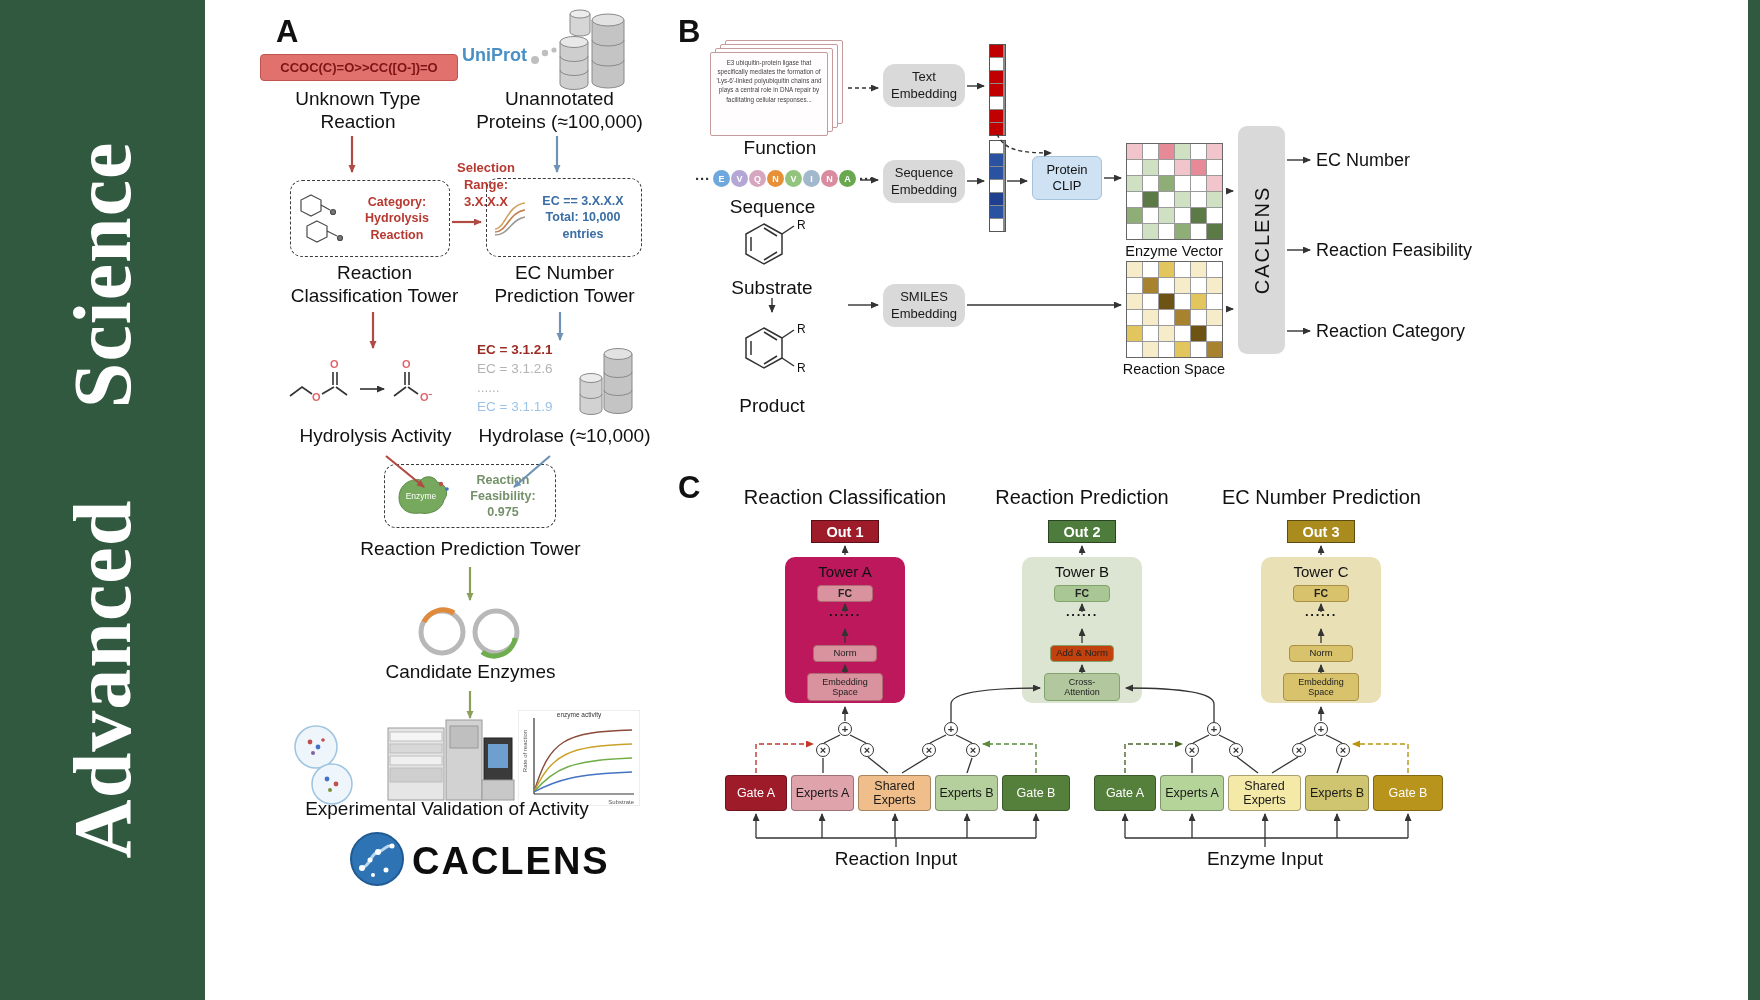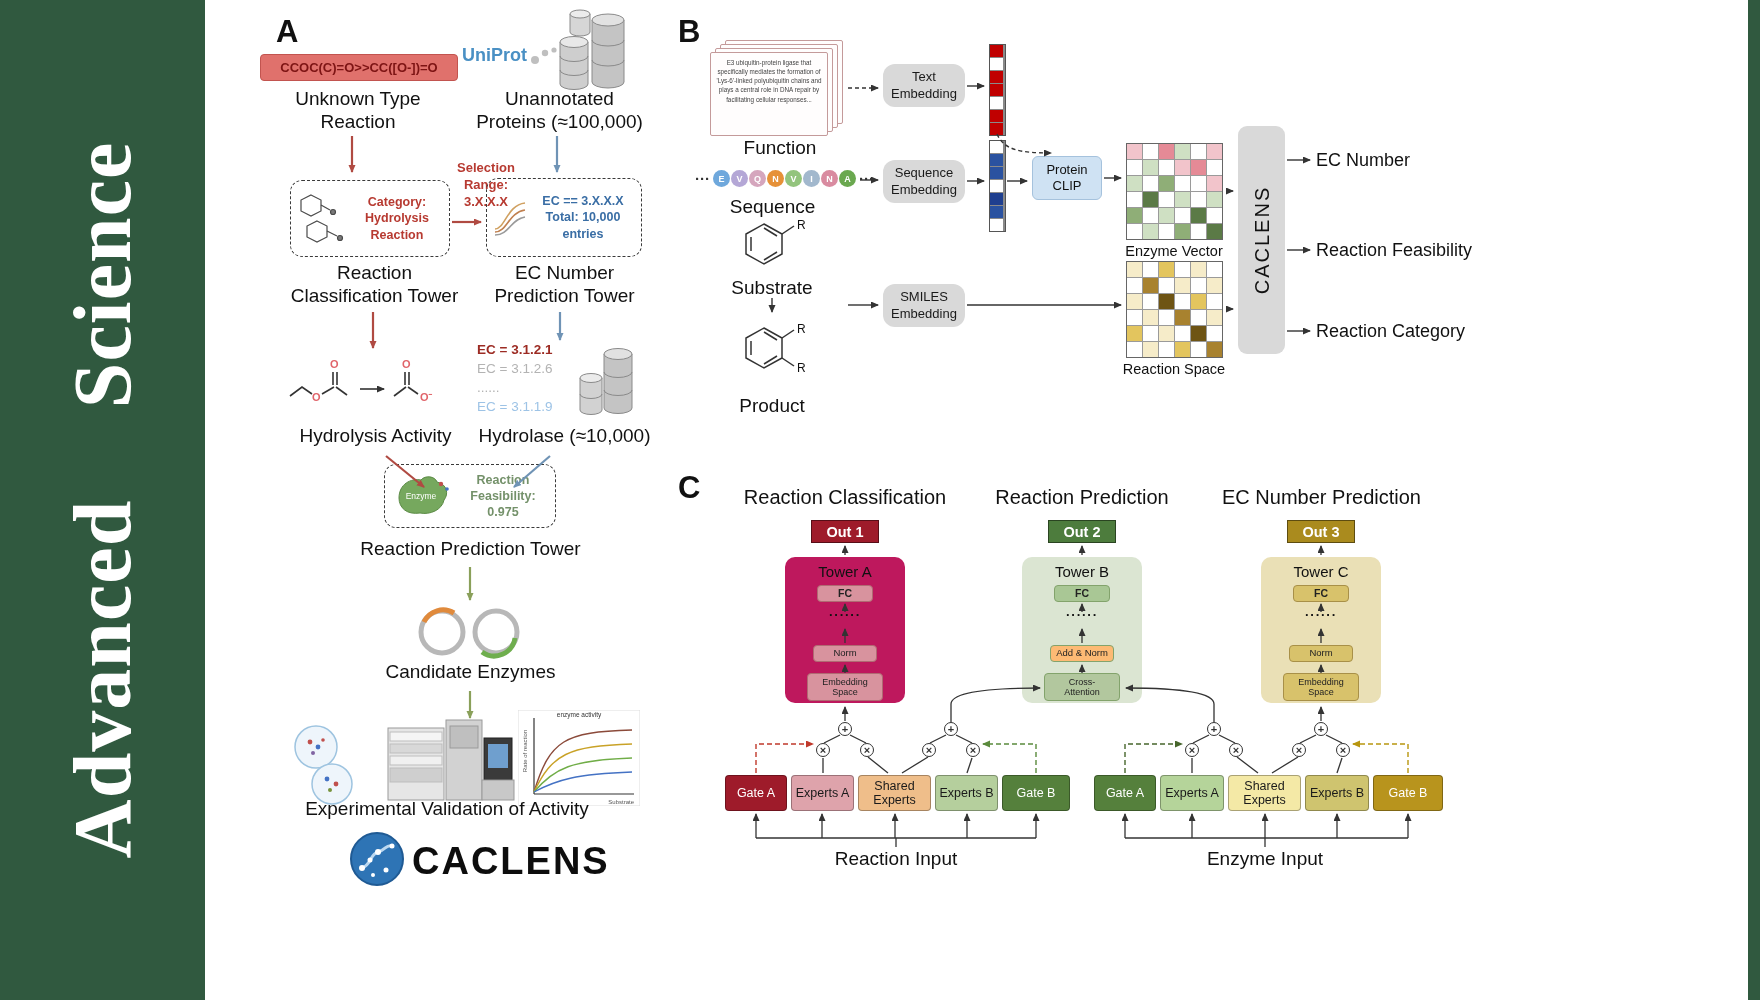--- a/index.html
+++ b/index.html
@@ -64,21 +64,21 @@
   .tw-a { background:#be185d; } .tw-b { background:#dbe5d2; } .tw-c { background:#eae0b6; }
   .ttl { position:absolute; top:6px; width:100%; text-align:center; font-size:15px; font-weight:500; }
   .tbox { position:absolute; left:50%; transform:translateX(-50%); border-radius:4px; display:flex; align-items:center;
           justify-content:center; text-align:center; white-space:pre-line; line-height:1.12; color:#222; }
   .t-fc { top:28px; width:56px; height:17px; font-size:10.5px; font-weight:600; }
   .t-dots { position:absolute; top:50px; width:100%; text-align:center; font-size:13px; font-weight:700; letter-spacing:1px; }
   .t-mid { top:88px; width:64px; height:17px; font-size:9.5px; }
   .t-bot { top:116px; width:76px; height:28px; font-size:9px; }
   .tw-a .tbox { background:#d8939e; border:1px solid #b06a72; }
   .tw-b .t-fc { background:#a9c795; border:1px solid #83a36c; }
-  .tw-b .t-mid { background:#fdba74; border:1px solid #83a36c; }
+  .tw-b .t-mid { background:#c2410c; border:1px solid #83a36c; }
   .tw-b .t-bot { background:#b2c79e; border:1px solid #83a36c; }
   .tw-c .tbox { background:#d8c26b; border:1px solid #a89048; }
   .op { position:absolute; width:14px; height:14px; margin:-7px 0 0 -7px; border:1.4px solid #333; border-radius:50%;
         background:#fff; display:flex; align-items:center; justify-content:center; font-size:11px; font-weight:700; color:#333; z-index:4; }
   .op-plus::before { content:"+"; }
   .op-times::before { content:"\00d7"; margin-top:-1px; }
   .cbox { position:absolute; top:775px; height:36px; border-radius:4px; border:1px solid rgba(0,0,0,.3);
           display:flex; align-items:center; justify-content:center; text-align:center; font-size:12.5px;
           line-height:1.12; white-space:pre-line; color:#1a1a1a; }
   .c-dred { background:#9e1b2a; color:#fff; } .c-pink { background:#dea3ab; } .c-peach { background:#efbe8a; }

